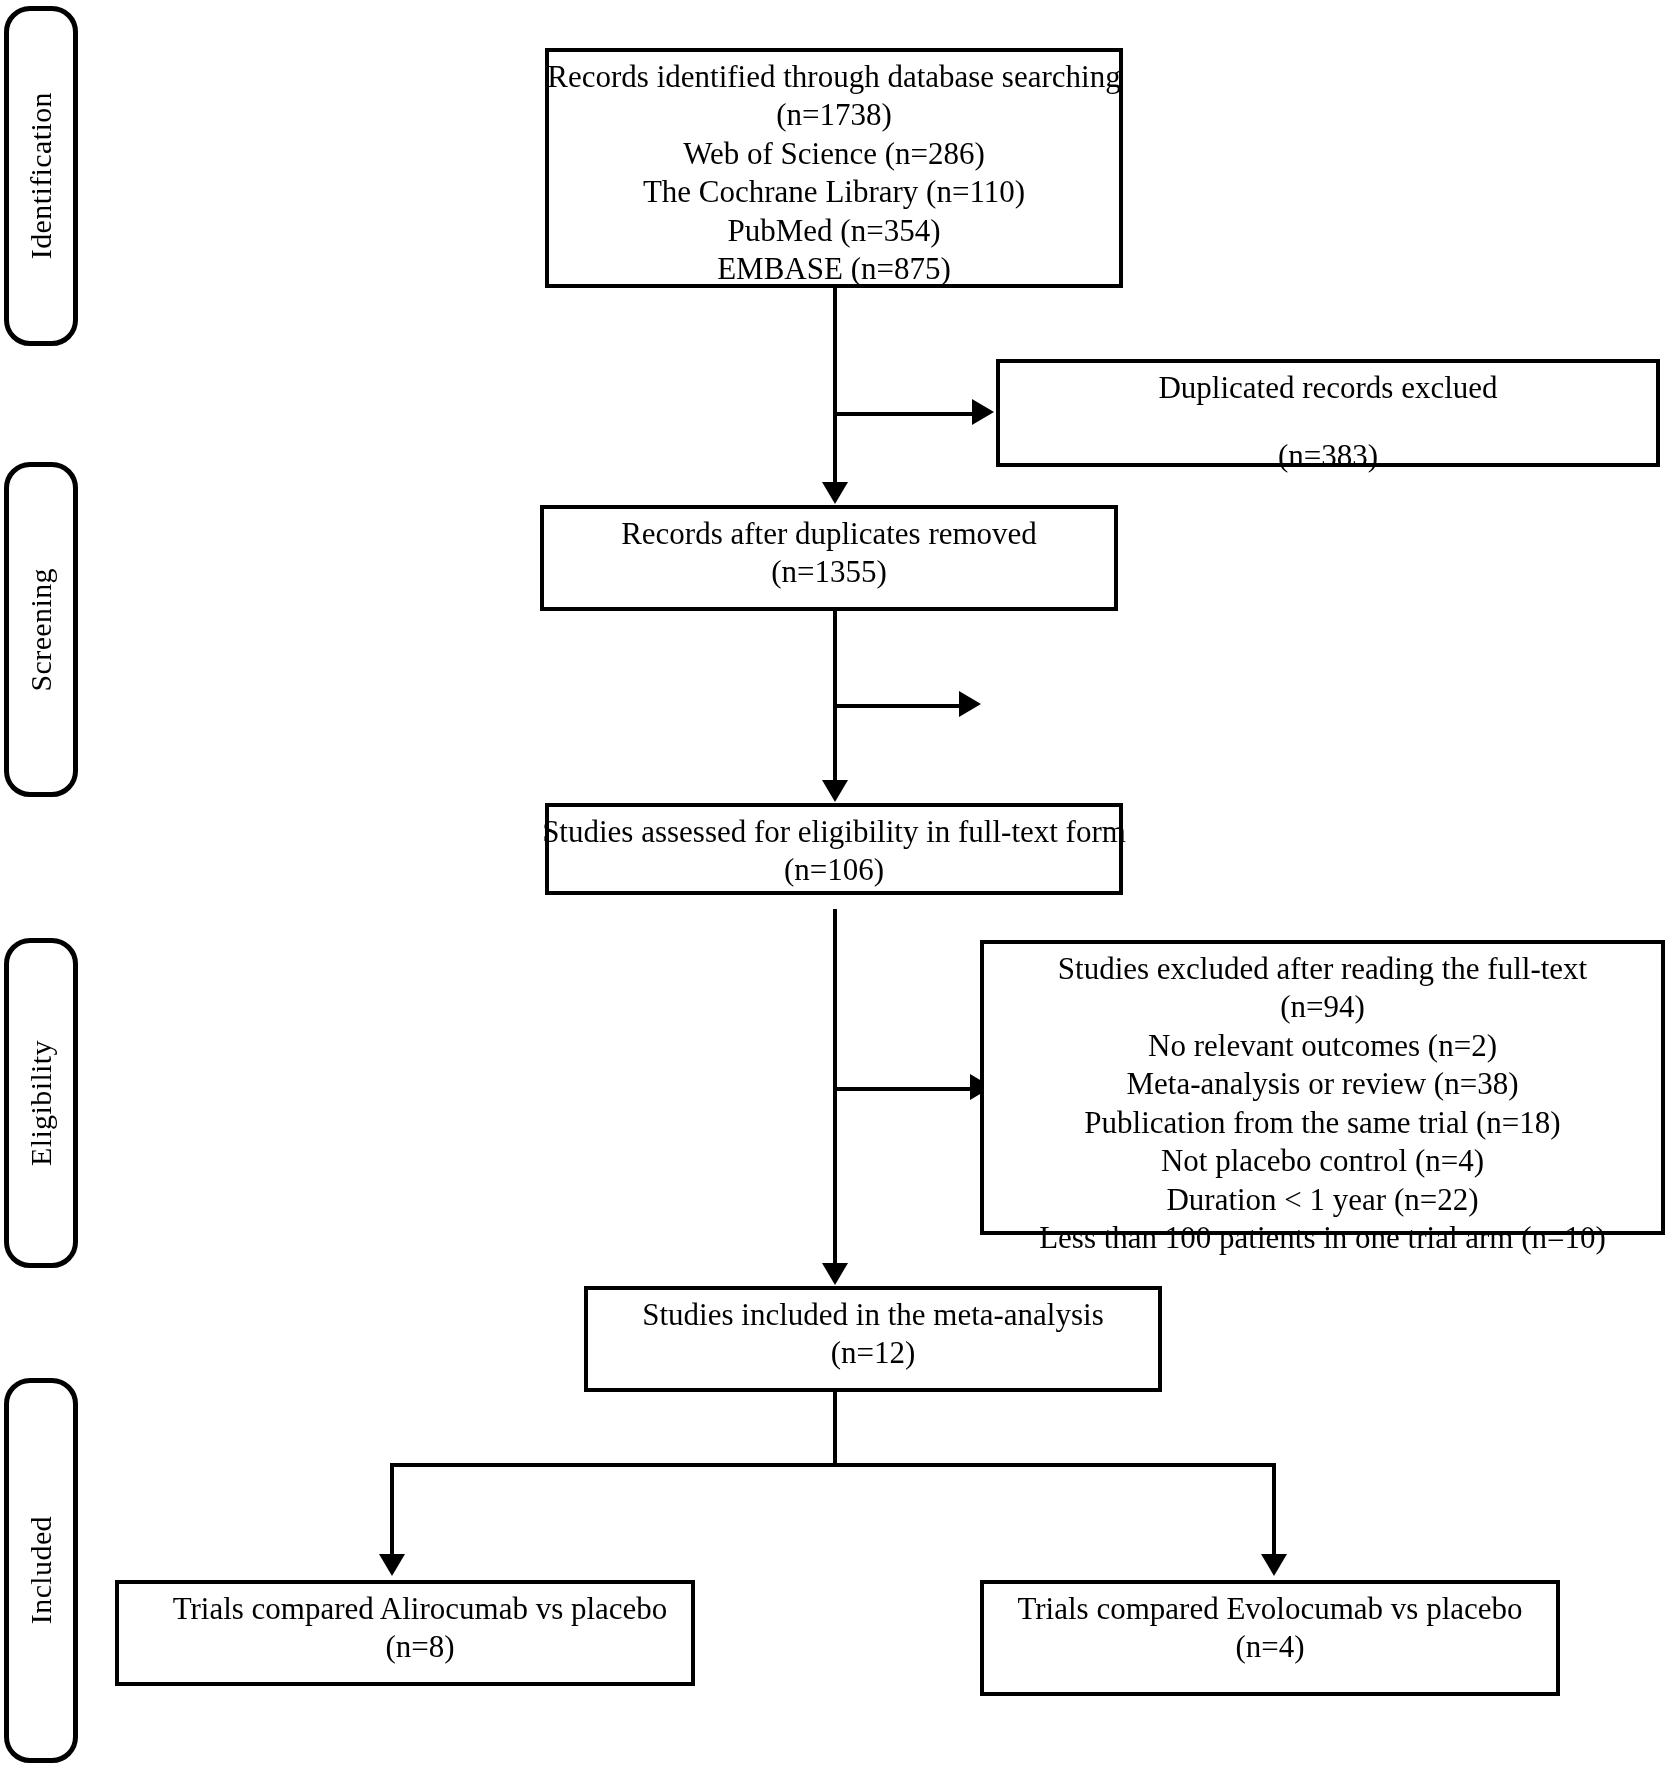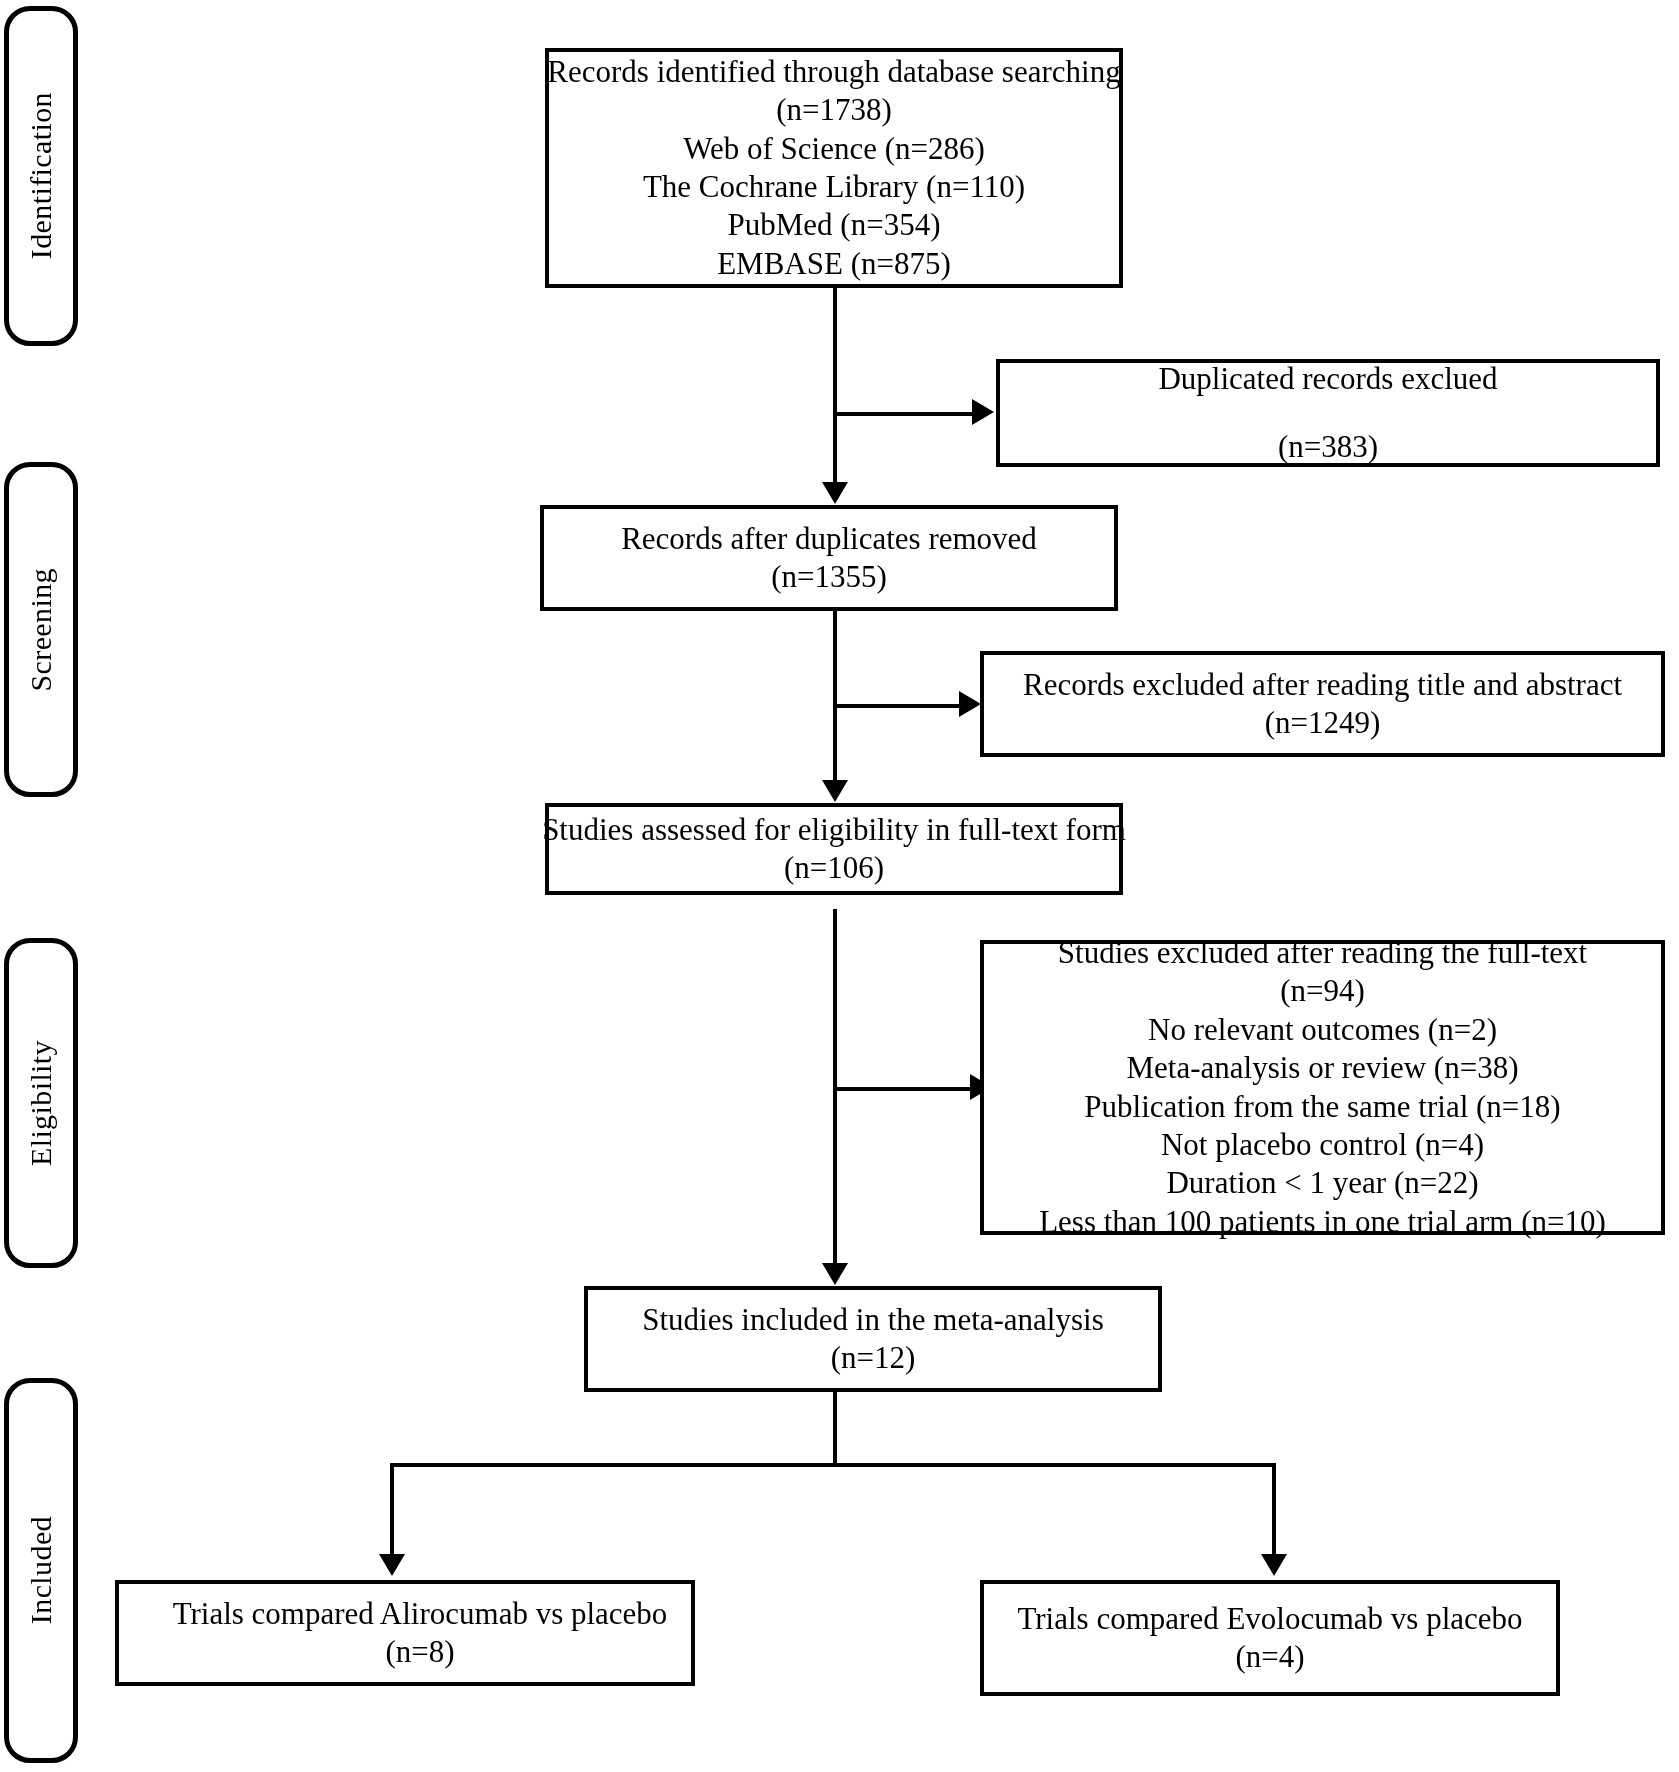--- a/index.html
+++ b/index.html
@@ -41,21 +41,21 @@
 
   
   .box {
     position: absolute;
     border: 4px solid #000000;
     background: #ffffff;
     box-sizing: border-box;
     display: flex;
     flex-direction: column;
     align-items: center;
-    justify-content: center;
+    justify-content: flex-start;
     text-align: center;
     padding: 6px 10px;
   }
   .box .line {
     font-size: 31px;
     line-height: 1.24;
     white-space: nowrap;
   }
 
   
@@ -131,24 +131,20 @@
     <div class="line">Records after duplicates removed</div>
     <div class="line">(n=1355)</div>
   </div>
 
   <div class="vline" style="left:833px; top:611px; height:175px;"></div>
   <div class="arrow-down" style="left:822px; top:780px;"></div>
 
   <div class="hline" style="left:833px; top:704px; width:132px;"></div>
   <div class="arrow-right" style="left:959px; top:691px;"></div>
 
-  <div class="box" style="left:980px; top:651px; width:685px; height:106px;">
-    <div class="line">Records excluded after reading title and abstract</div>
-    <div class="line">(n=1249)</div>
-  </div>
 
   <div class="box" style="left:545px; top:803px; width:578px; height:92px;">
     <div class="line">Studies assessed for eligibility in full-text form</div>
     <div class="line">(n=106)</div>
   </div>
 
   <div class="vline" style="left:833px; top:909px; height:360px;"></div>
   <div class="arrow-down" style="left:822px; top:1263px;"></div>
 
   <div class="hline" style="left:833px; top:1087px; width:143px;"></div>

